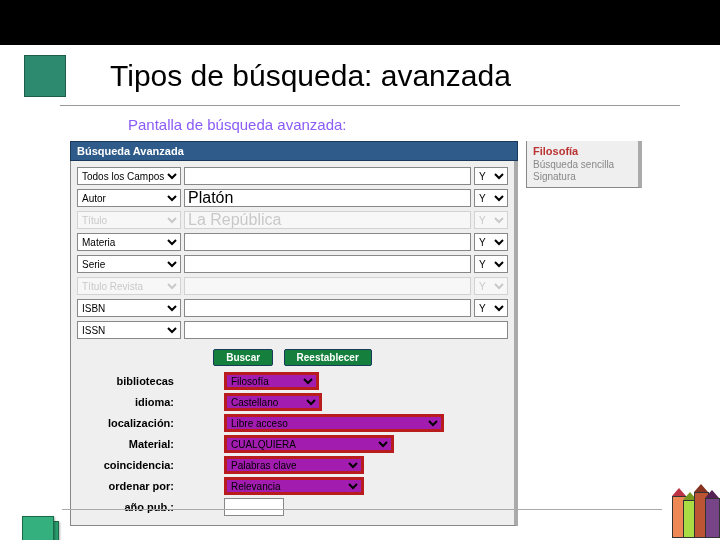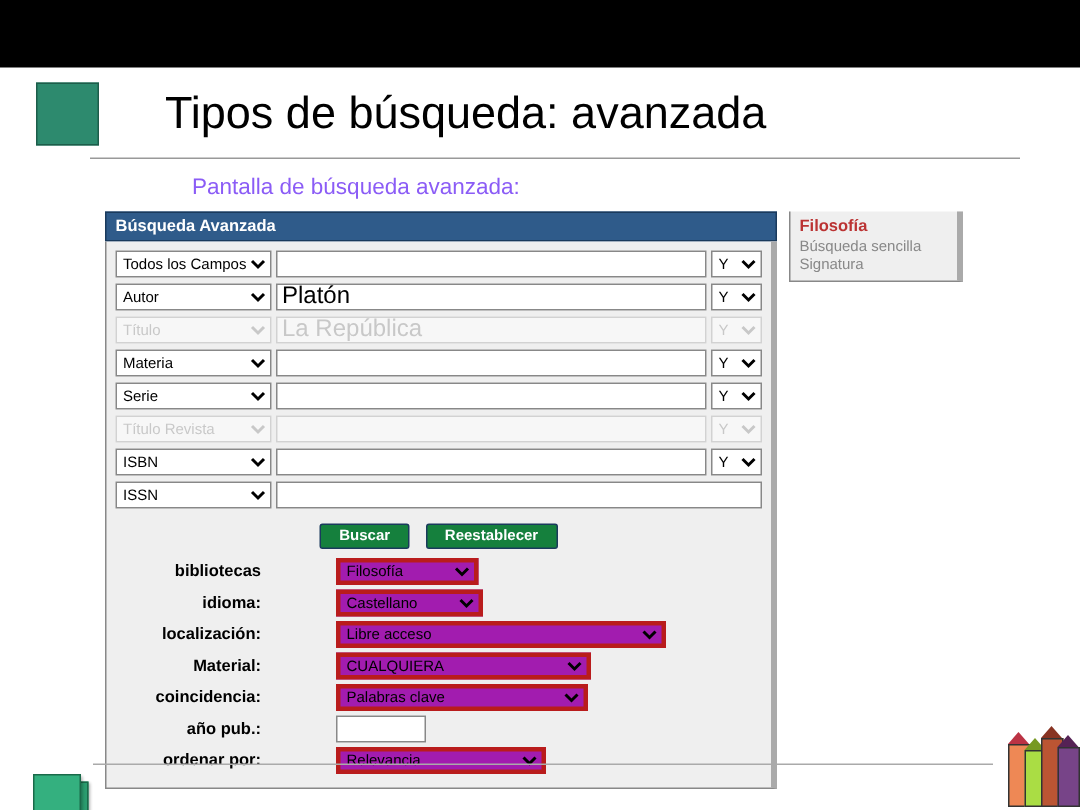--- a/index.html
+++ b/index.html
@@ -128,29 +128,29 @@
       <div class="filter-row">
         <div class="filter-label">localización:</div>
         <select class="filter-select" style="width:220px"><option>Libre acceso</option></select>
       </div>
       <div class="filter-row">
         <div class="filter-label">Material:</div>
         <select class="filter-select" style="width:170px"><option>CUALQUIERA</option></select>
       </div>
       <div class="filter-row">
         <div class="filter-label">coincidencia:</div>
-        <select class="filter-select" style="width:168px"><option>Palabras clave</option></select>
+        <select class="filter-select" style="width:140px"><option>Palabras clave</option></select>
+      </div>
+      <div class="filter-row">
+        <div class="filter-label">ordenar por:</div>
+        <select class="filter-select" style="width:140px"><option>Relevancia</option></select>
       </div>
       <div class="filter-row">
         <div class="filter-label">año pub.:</div>
         <input class="filter-input" style="width: 60px;" value="">
-      </div>
-      <div class="filter-row">
-        <div class="filter-label">ordenar por:</div>
-        <select class="filter-select" style="width:140px"><option>Relevancia</option></select>
       </div>
     </div>
   </div>
 
   <div class="side-panel">
     <div class="panel-body">
       <div>Filosofía</div>
       <a class="side-link">Búsqueda sencilla</a>
       <a class="side-link">Signatura</a>
     </div>

